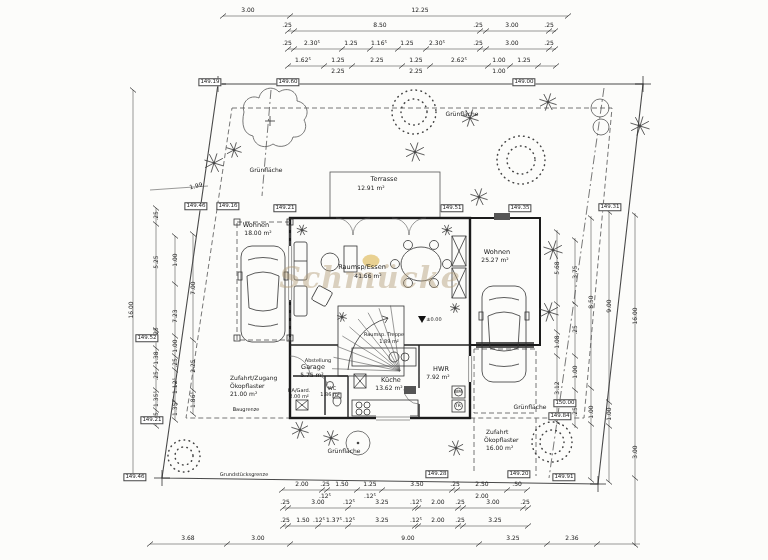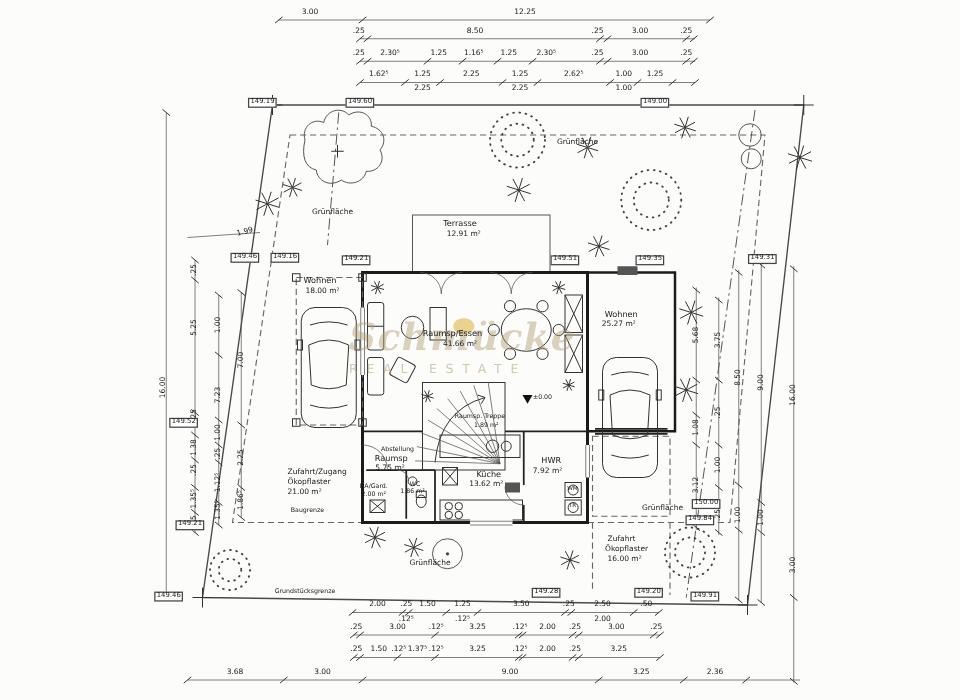--- a/index.html
+++ b/index.html
@@ -405,36 +405,35 @@
         <line x1="400" y1="371" x2="342.33272946136304" y2="336.0253285606085" class="dl"></line>
         <line x1="400" y1="371" x2="336.95149788945844" y2="346.27596483454977" class="dl"></line>
         <line x1="400" y1="371" x2="333.4859631501012" y2="357.2778284060279" class="dl"></line>
         <line x1="400" y1="371" x2="332.04142376270147" y2="368.69663321763494" class="dl"></line>
       </g>
   </svg>
 
   <div id="wmlogo"></div>
   <div id="wm">
     <div class="brand">Schmücke</div>
-    <div class="sub">REAL ESTATE</div>
   </div>
 
   <div id="labels">
 
-    <span class="t rm" style="left:368px;top:179px">Terrasse</span>
+    <span class="t rm" style="left:384px;top:179px">Terrasse</span>
     <span class="t" style="left:371px;top:188px">12.91 m²</span>
     <span class="t rm" style="left:362px;top:267px">Raumsp/Essen</span>
     <span class="t" style="left:368px;top:276px">41.66 m²</span>
     <span class="t rm" style="left:256px;top:225px">Wohnen</span>
     <span class="t" style="left:258px;top:233px">18.00 m²</span>
     <span class="t rm" style="left:497px;top:252px">Wohnen</span>
     <span class="t" style="left:495px;top:260px">25.27 m²</span>
     <span class="t t5" style="left:384px;top:334px">Raumsp. Treppe</span>
     <span class="t t5" style="left:389px;top:341px">1.89 m²</span>
-    <span class="t rm" style="left:313px;top:367px">Raumsp</span>
+    <span class="t rm" style="left:313px;top:367px">Garage</span>
     <span class="t" style="left:312px;top:375px">5.75 m²</span>
     <span class="t rm" style="left:391px;top:380px">Küche</span>
     <span class="t" style="left:389px;top:388px">13.62 m²</span>
     <span class="t rm" style="left:441px;top:369px">HWR</span>
     <span class="t" style="left:438px;top:377px">7.92 m²</span>
     <span class="t t5" style="left:299px;top:390px">HA/Gard.</span>
     <span class="t t5" style="left:299px;top:396px">2.00 m²</span>
     <span class="t t5" style="left:332px;top:388px">WC</span>
     <span class="t t5" style="left:330px;top:394px">1.86 m²</span>
     <span class="t t5" style="left:318px;top:360px">Abstellung</span>

